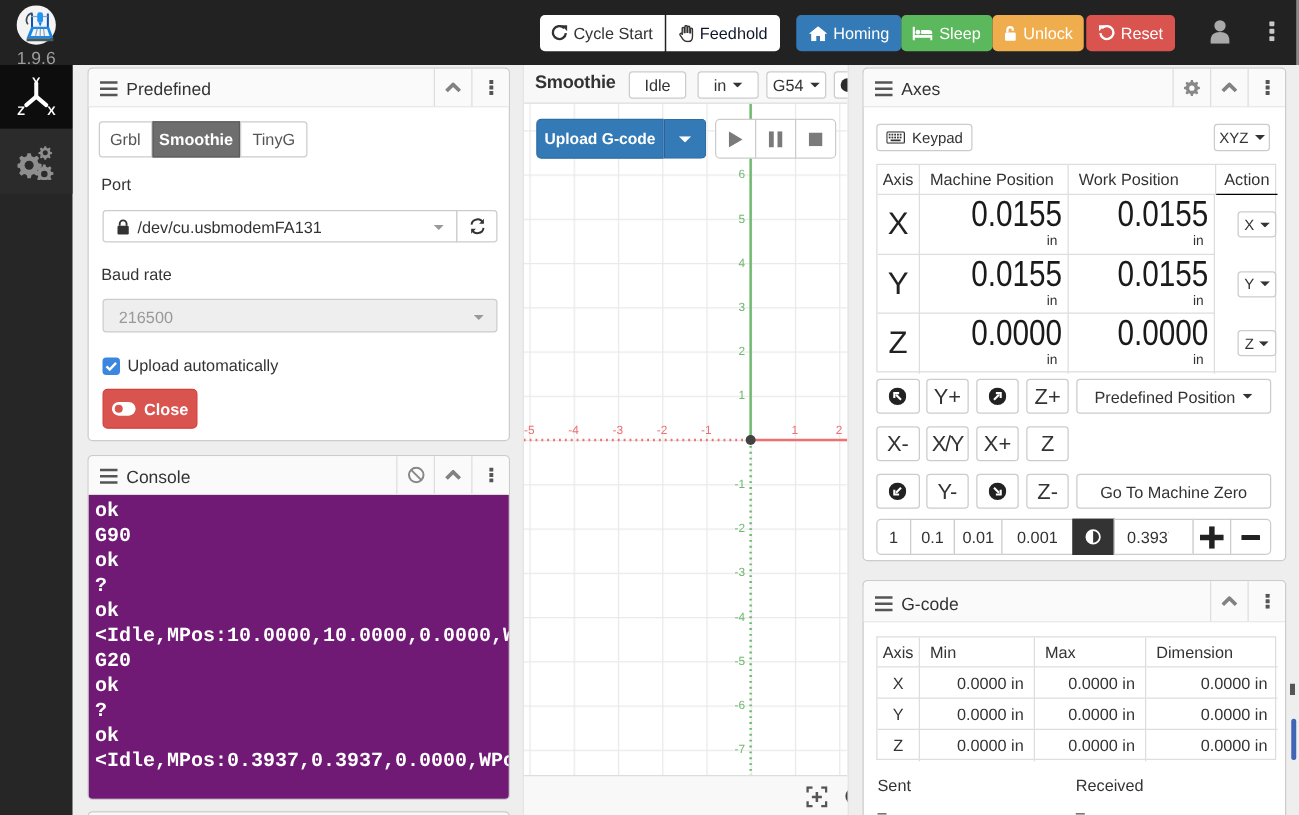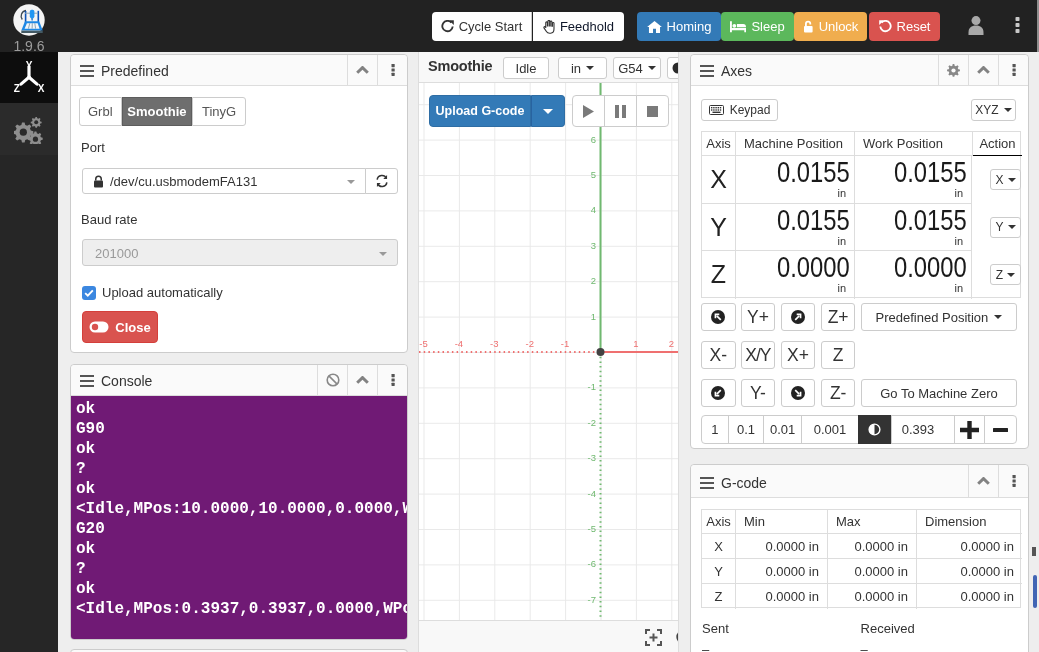--- a/index.html
+++ b/index.html
@@ -165,21 +165,21 @@
  <div class="btn" style="left:294px;top:113px;width:33px;height:26px;border-radius:0 3px 3px 0">
   <svg width="14" height="14" viewBox="0 0 16 16">
           <path d="M2.5 6.5 A 5.5 5.5 0 0 1 13 5" fill="none" stroke="#333" stroke-width="1.8"></path>
           <path d="M13.8 1.2 L13.8 5.8 L9.5 5.8 Z" fill="#333"></path>
           <path d="M13.5 9.5 A 5.5 5.5 0 0 1 3 11" fill="none" stroke="#333" stroke-width="1.8"></path>
           <path d="M2.2 14.8 L2.2 10.2 L6.5 10.2 Z" fill="#333"></path>
         </svg>
  </div>
  <div class="abs" style="left:10px;top:157px">Baud rate</div>
  <div class="abs" style="left:11px;top:184px;width:316px;height:27px;border:1px solid #ccc;border-radius:3px;background:#eee">
-  <div class="abs" style="left:12px;top:6px;color:#999">201000</div>
+  <div class="abs" style="left:12px;top:6px;color:#999">216500</div>
   <span class="caret gray abs" style="right:10px;top:12px"></span>
  </div>
  <div class="abs" style="left:11px;top:231px;width:14px;height:14px;background:#3b87e0;border-radius:3px">
   <svg width="14" height="14" viewBox="0 0 15 15">
           <path d="M3.4 7.6 L6.2 10.4 L11.6 4.6" fill="none" stroke="#fff" stroke-width="2"></path>
         </svg>
  </div>
  <div class="abs" style="left:31px;top:230px;color:#333">Upload automatically</div>
  <div class="abs" style="left:11px;top:256px;width:76px;height:32px;background:#d9534f;border:1px solid #d43f3a;border-radius:4px;color:#fff;display:flex;align-items:center;justify-content:center;gap:6px">
   <svg width="20" height="12" viewBox="0 0 20 12">

